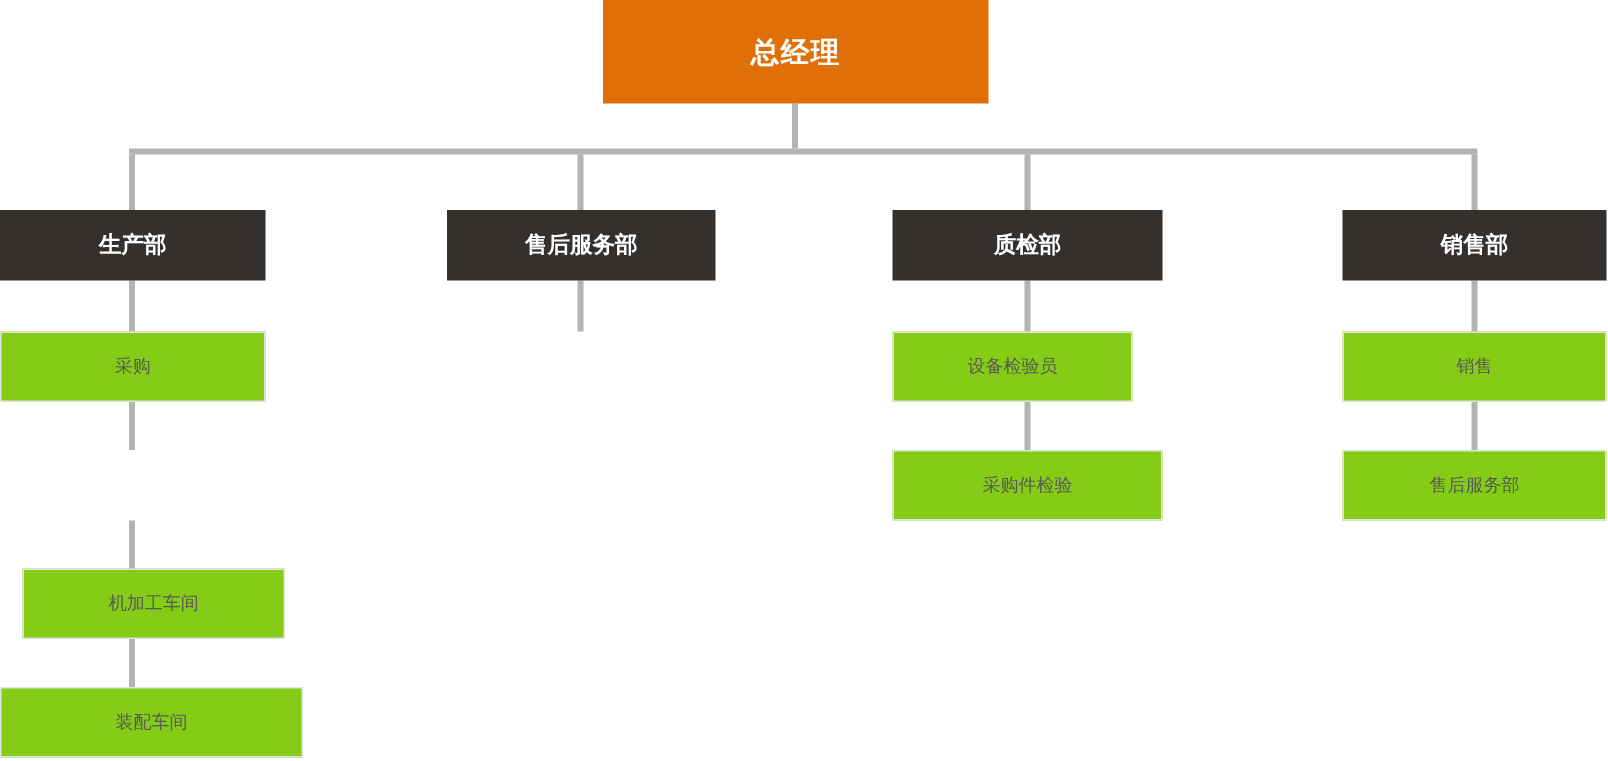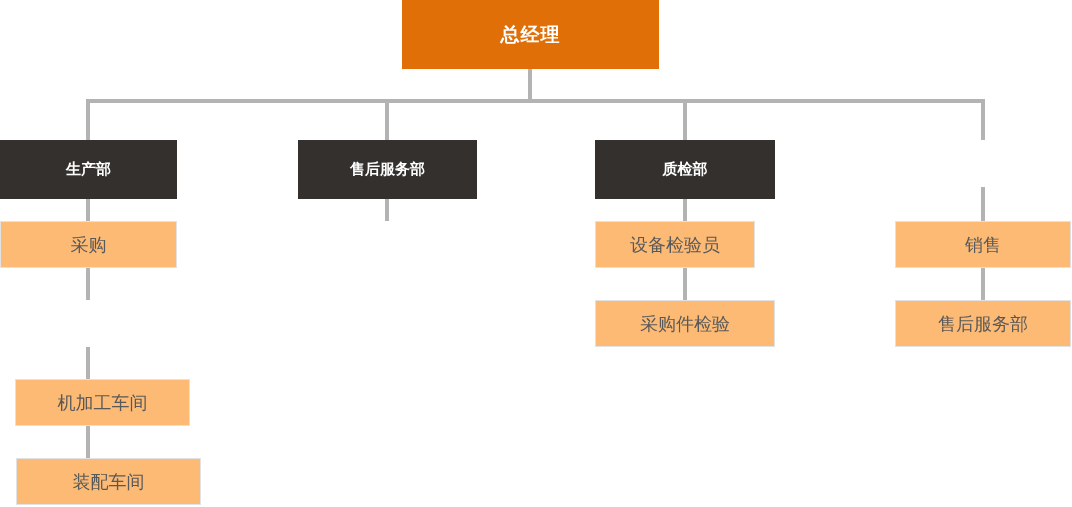--- a/index.html
+++ b/index.html
@@ -25,27 +25,27 @@
     color: #ffffff;
     font-weight: bold;
     font-size: 19px;
     letter-spacing: 1px;
   }
   .node-dept {
     background: #33302E;
     color: #ffffff;
     font-weight: bold;
     font-size: 15px;
-    height: 59px;
+    height: 47px;
   }
   .node-child {
-    background: #fdba74;
+    background: #84cc16;
     border: 1px solid #E2E2E2;
     color: #595959;
-    font-size: 18px;
+    font-size: 12px;
     height: 47px;
   }
   .conn {
     position: absolute;
     background: #B3B3B3;
   }
   .conn-v { width: 4px; }
   .conn-h { height: 4px; }
 </style>
 </head>
@@ -80,28 +80,31 @@
 
   <div class="node node-dept" style="left:0;top:140px;width:177px">
     <span>生产部</span>
   </div>
   <div class="node node-dept" style="left:298px;top:140px;width:179px">
     <span>售后服务部</span>
   </div>
   <div class="node node-dept" style="left:595px;top:140px;width:180px">
     <span>质检部</span>
   </div>
+  <div class="node node-dept" style="left:895px;top:140px;width:176px">
+    <span>销售部</span>
+  </div>
 
   <div class="node node-child" style="left:0;top:221px;width:177px">
     <span>采购</span>
   </div>
   <div class="node node-child" style="left:15px;top:379px;width:175px">
     <span>机加工车间</span>
   </div>
-  <div class="node node-child" style="left:16px;top:458px;width:185px">
+  <div class="node node-child" style="left:0;top:458px;width:202px">
     <span>装配车间</span>
   </div>
 
 
   <div class="node node-child" style="left:595px;top:221px;width:160px">
     <span>设备检验员</span>
   </div>
   <div class="node node-child" style="left:595px;top:300px;width:180px">
     <span>采购件检验</span>
   </div>

